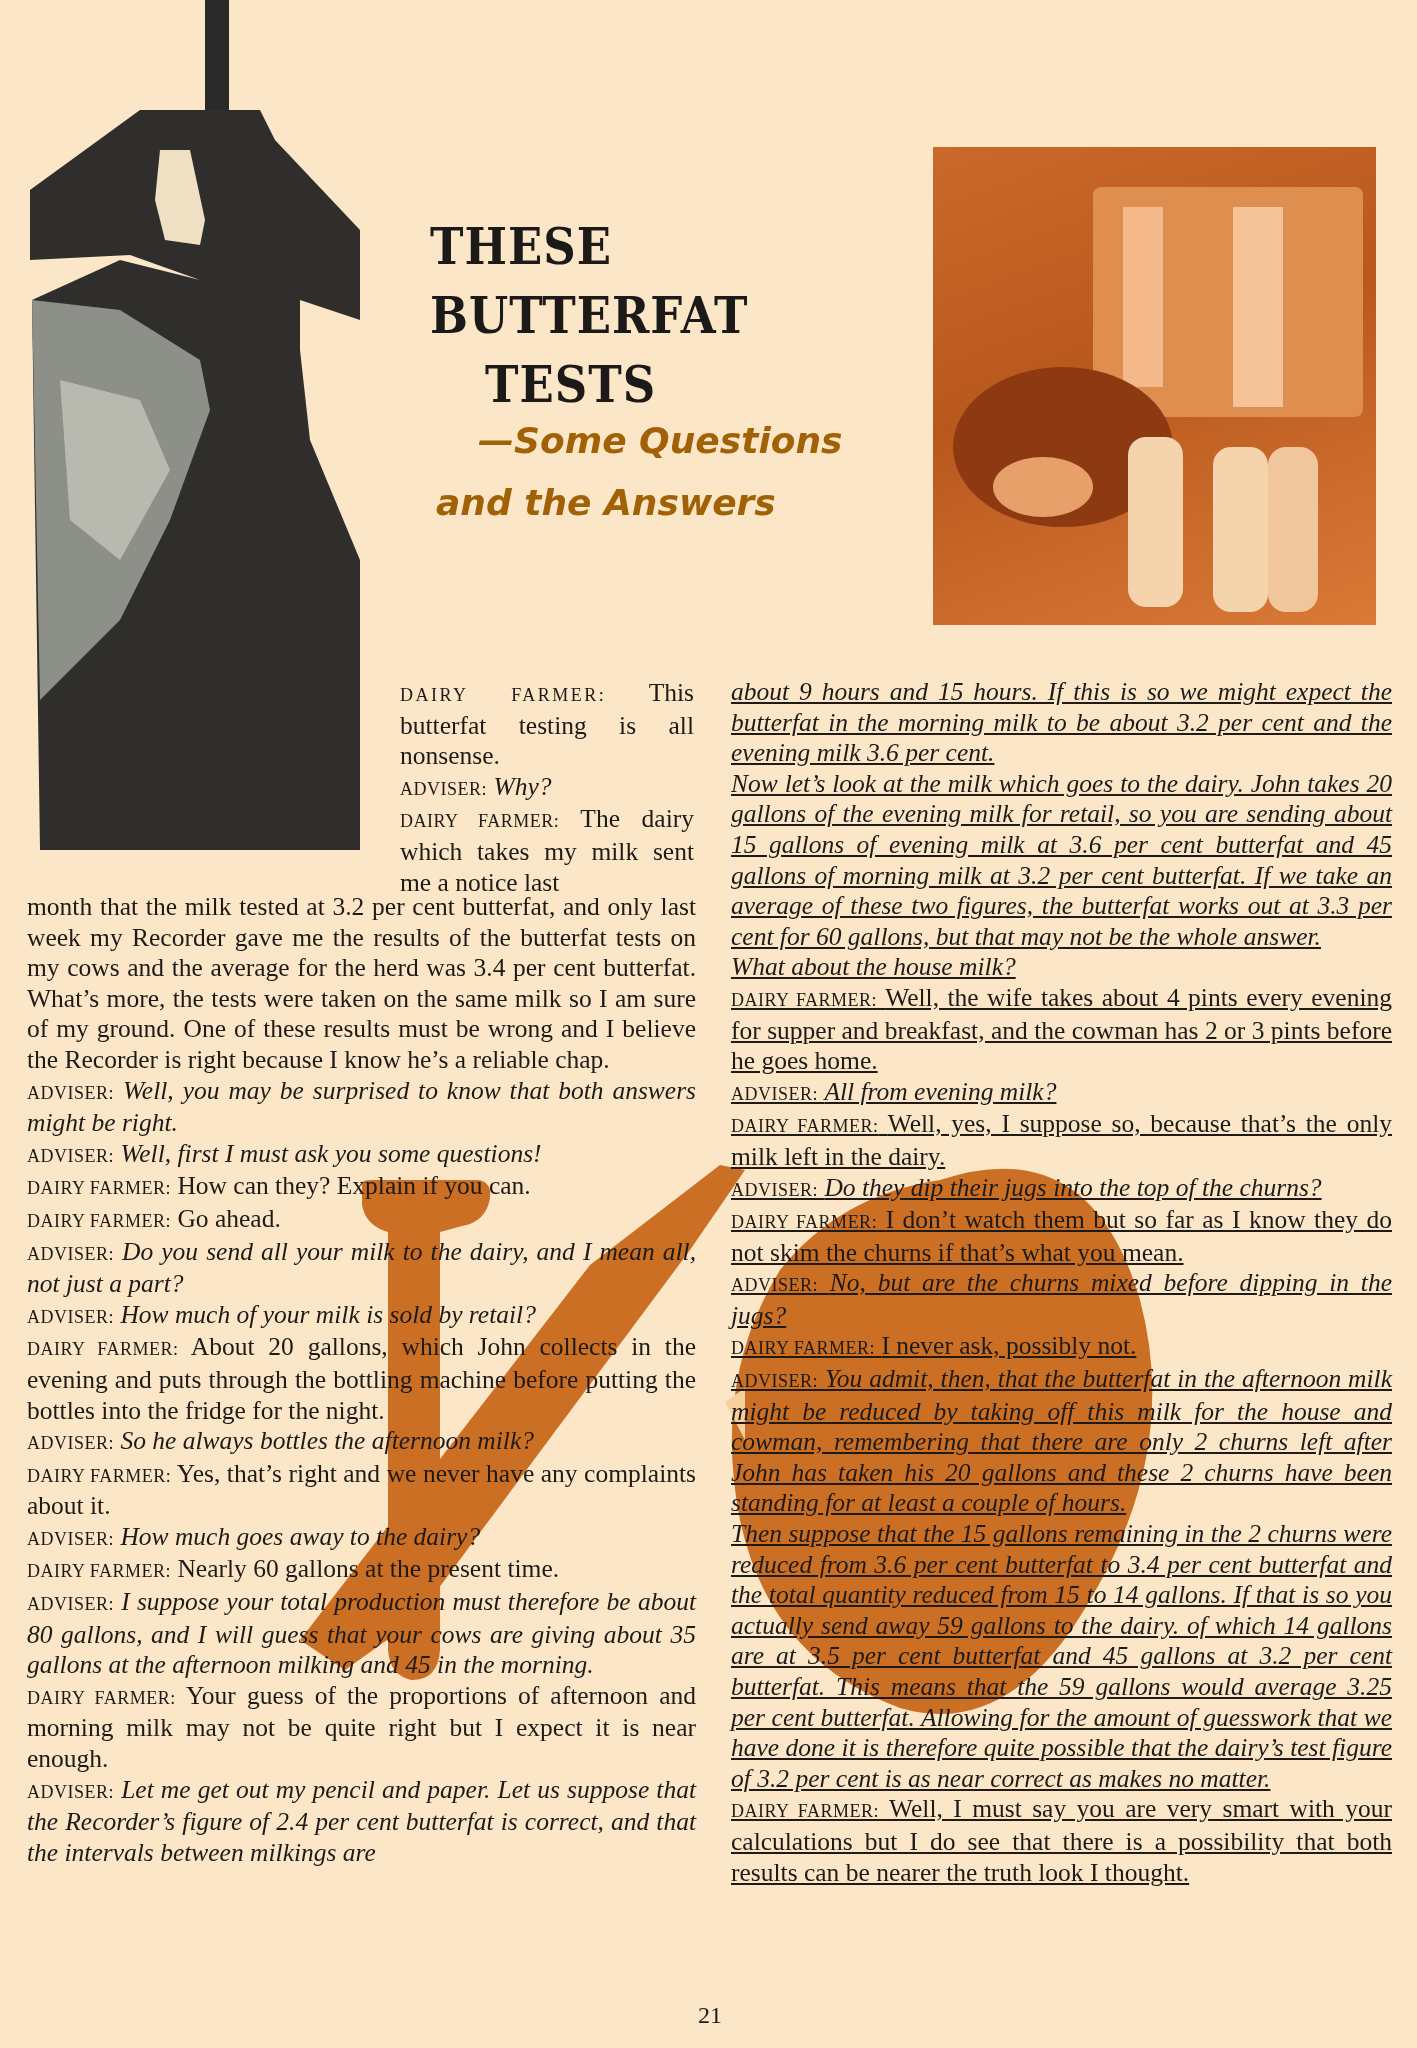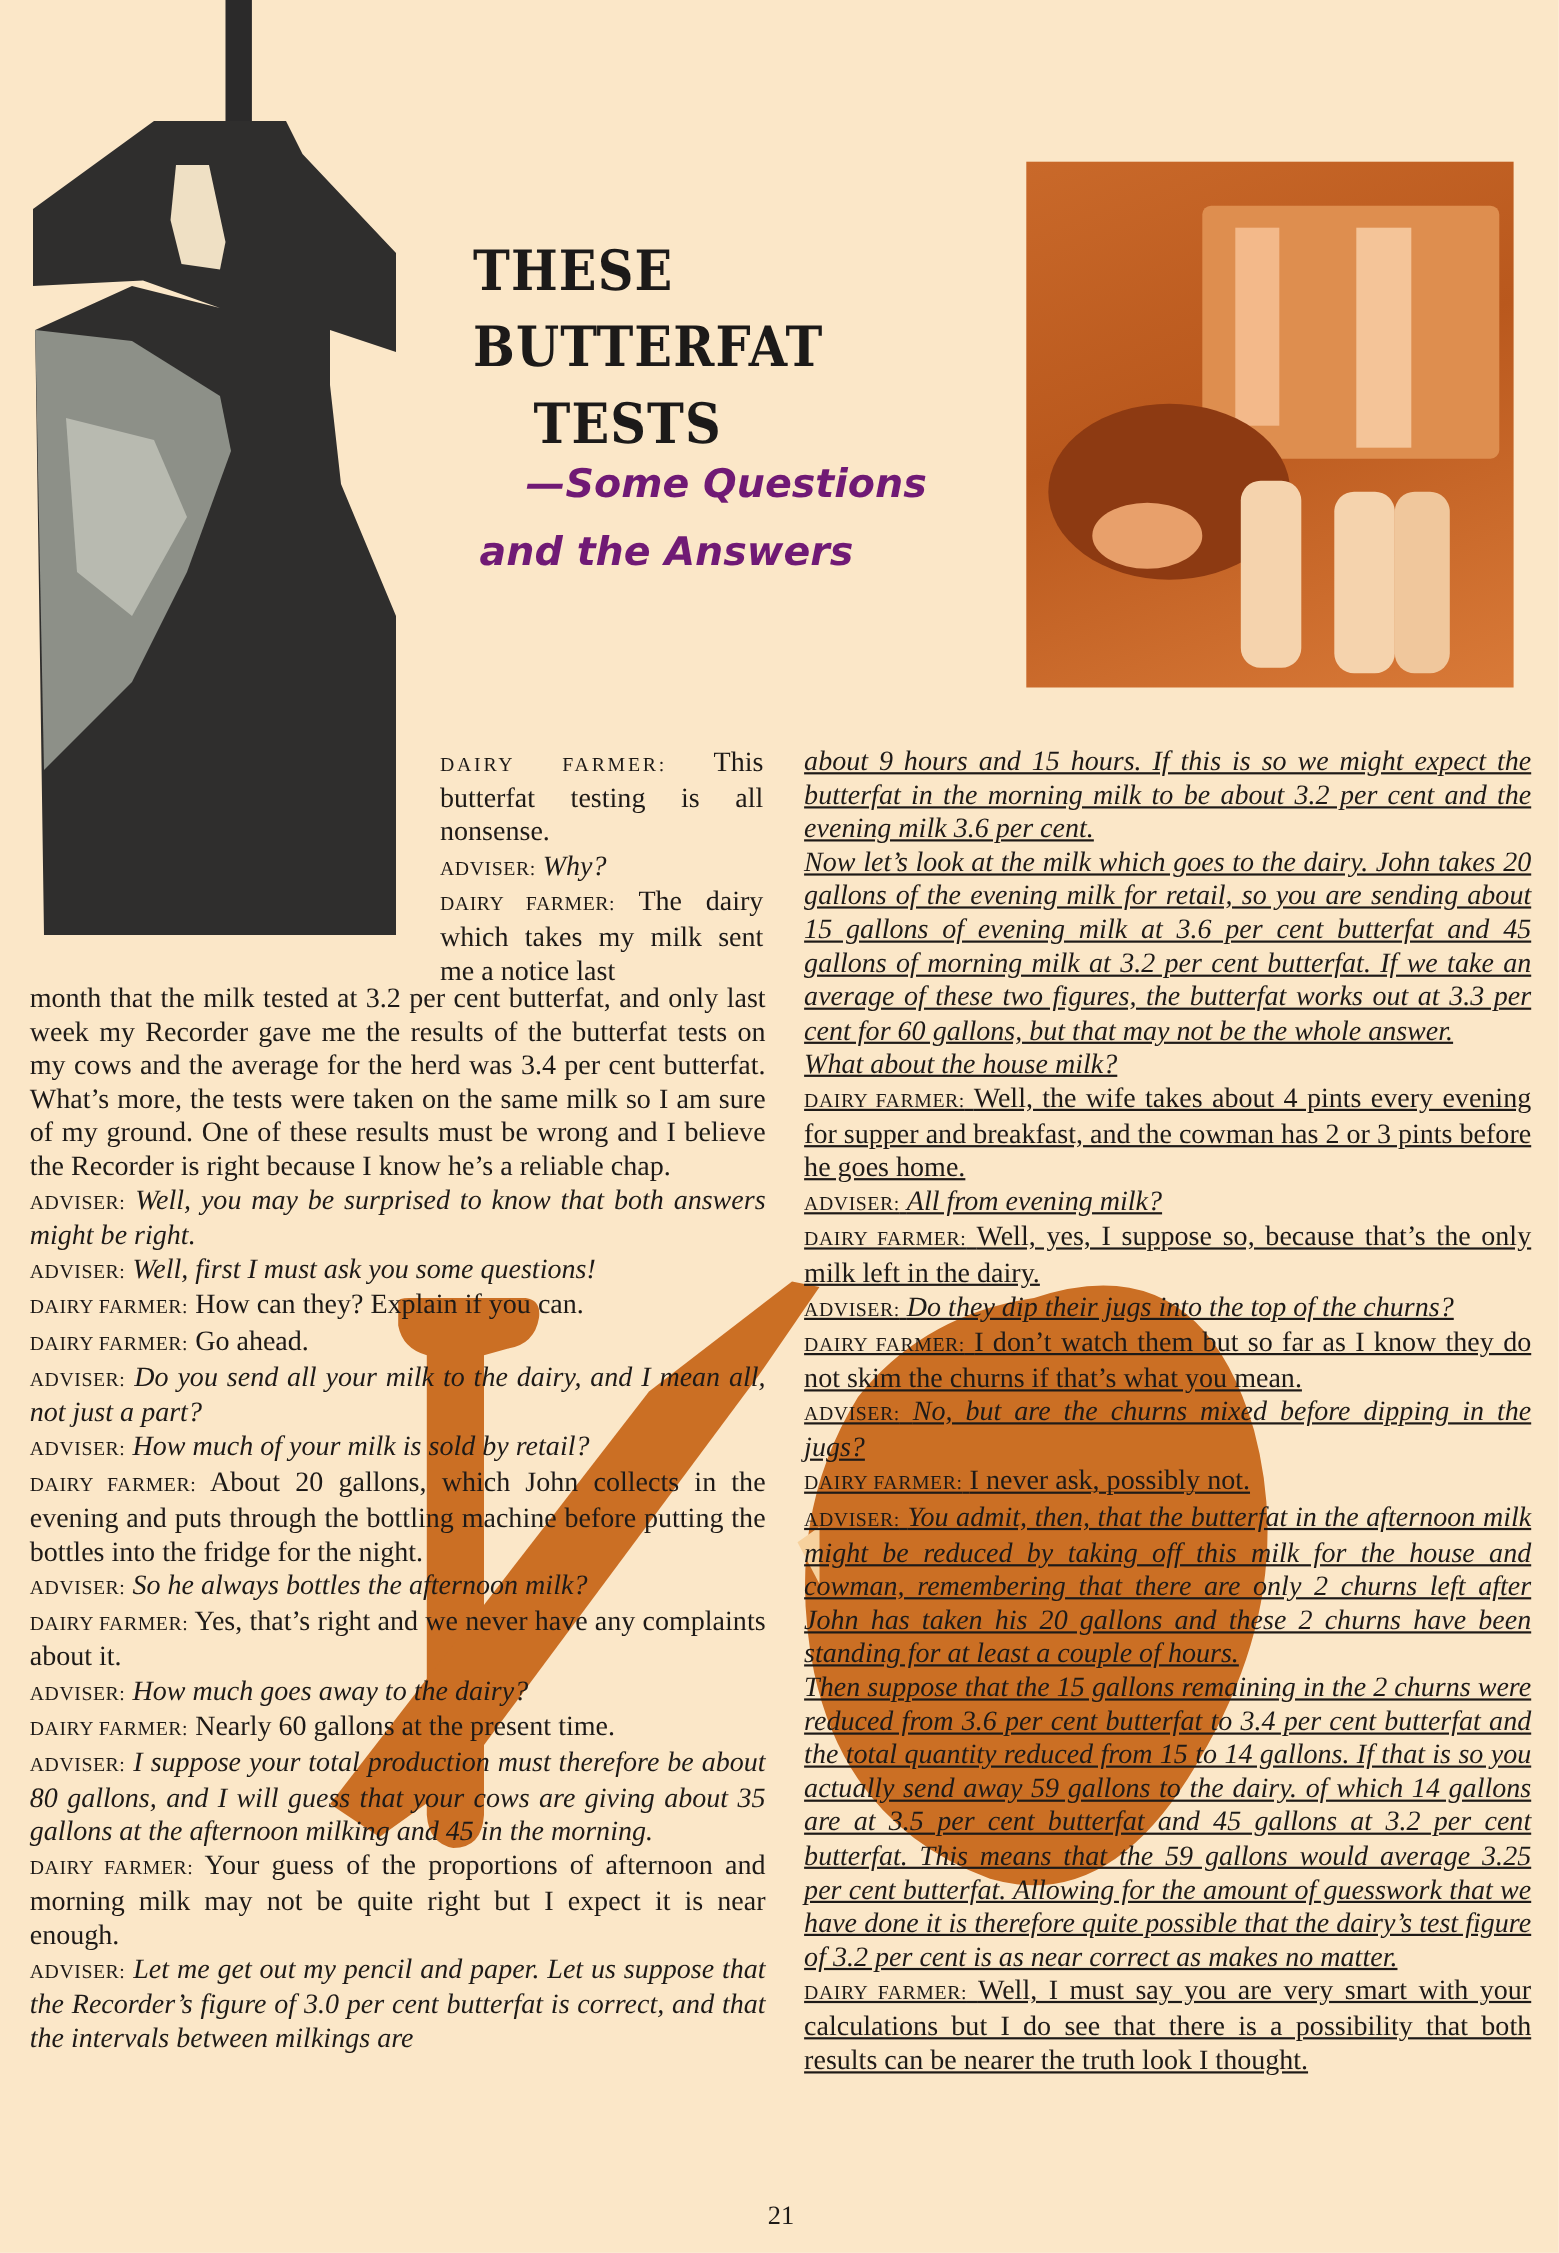--- a/index.html
+++ b/index.html
@@ -19,21 +19,21 @@
     .title-block { position: absolute; left: 430px; top: 212px; width: 470px; }
     .title-main {
       font-family: "DejaVu Serif", serif; font-weight: bold;
       font-size: 45px; line-height: 62px; letter-spacing: 1px;
       color: #1c1a19; margin: 0; transform: scaleY(1.12); transform-origin: top left;
     }
     .title-main .l2 { display: block; padding-left: 55px; }
     .subtitle {
       position: absolute; left: 436px; top: 410px; width: 480px;
       font-family: "DejaVu Sans", sans-serif; font-weight: bold; font-style: italic;
-      font-size: 36px; line-height: 62px; color: #701a75;
+      font-size: 36px; line-height: 62px; color: #a16207;
     }
     .subtitle .l1 { display: block; padding-left: 42px; }
 
     .deco { position: absolute; left: 0; top: 0; width: 1417px; height: 2048px; pointer-events: none; }
 
     .text { font-size: 25.5px; line-height: 30.6px; position: absolute; }
     .text p { margin: 0; text-align: justify; }
     .sp { font-variant: small-caps; font-size: 18px; letter-spacing: 0.5px; }
     .it { font-style: italic; }
     .col-narrow { left: 400px; top: 678px; width: 294px; }
@@ -102,21 +102,21 @@
   <p><span class="sp">DAIRY FARMER:</span> <span>Go ahead.</span></p>
   <p><span class="sp">ADVISER:</span> <span class="it">Do you send all your milk to the dairy, and I mean all, not just a part?</span></p>
   <p><span class="sp">ADVISER:</span> <span class="it">How much of your milk is sold by retail?</span></p>
   <p><span class="sp">DAIRY FARMER:</span> <span>About 20 gallons, which John collects in the evening and puts through the bottling machine before putting the bottles into the fridge for the night.</span></p>
   <p><span class="sp">ADVISER:</span> <span class="it">So he always bottles the afternoon milk?</span></p>
   <p><span class="sp">DAIRY FARMER:</span> <span>Yes, that’s right and we never have any complaints about it.</span></p>
   <p><span class="sp">ADVISER:</span> <span class="it">How much goes away to the dairy?</span></p>
   <p><span class="sp">DAIRY FARMER:</span> <span>Nearly 60 gallons at the present time.</span></p>
   <p><span class="sp">ADVISER:</span> <span class="it">I suppose your total production must therefore be about 80 gallons, and I will guess that your cows are giving about 35 gallons at the afternoon milking and 45 in the morning.</span></p>
   <p><span class="sp">DAIRY FARMER:</span> <span>Your guess of the proportions of afternoon and morning milk may not be quite right but I expect it is near enough.</span></p>
-  <p><span class="sp">ADVISER:</span> <span class="it">Let me get out my pencil and paper.  Let us suppose that the Recorder’s figure of 3.0 per cent butterfat is correct, and that the intervals between milkings are</span></p>
+  <p><span class="sp">ADVISER:</span> <span class="it">Let me get out my pencil and paper.  Let us suppose that the Recorder’s figure of 2.4 per cent butterfat is correct, and that the intervals between milkings are</span></p>
 </div>
 
 <div class="text col-right">
   <p class="it"><span>about 9 hours and 15 hours.  If this is so we might expect the butterfat in the morning milk to be about 3.2 per cent and the evening milk 3.6 per cent.</span></p>
   <p class="it"><span>Now let’s look at the milk which goes to the dairy. John takes 20 gallons of the evening milk for retail, so you are sending about 15 gallons of evening milk at 3.6 per cent butterfat and 45 gallons of morning milk at 3.2 per cent butterfat.  If we take an average of these two figures, the butterfat works out at 3.3 per cent for 60 gallons, but that may not be the whole answer.</span></p>
   <p class="it"><span>What about the house milk?</span></p>
   <p><span class="sp">DAIRY FARMER:</span> <span>Well, the wife takes about 4 pints every evening for supper and breakfast, and the cowman has 2 or 3 pints before he goes home.</span></p>
   <p><span class="sp">ADVISER:</span> <span class="it">All from evening milk?</span></p>
   <p><span class="sp">DAIRY FARMER:</span> <span>Well, yes, I suppose so, because that’s the only milk left in the dairy.</span></p>
   <p><span class="sp">ADVISER:</span> <span class="it">Do they dip their jugs into the top of the churns?</span></p>

